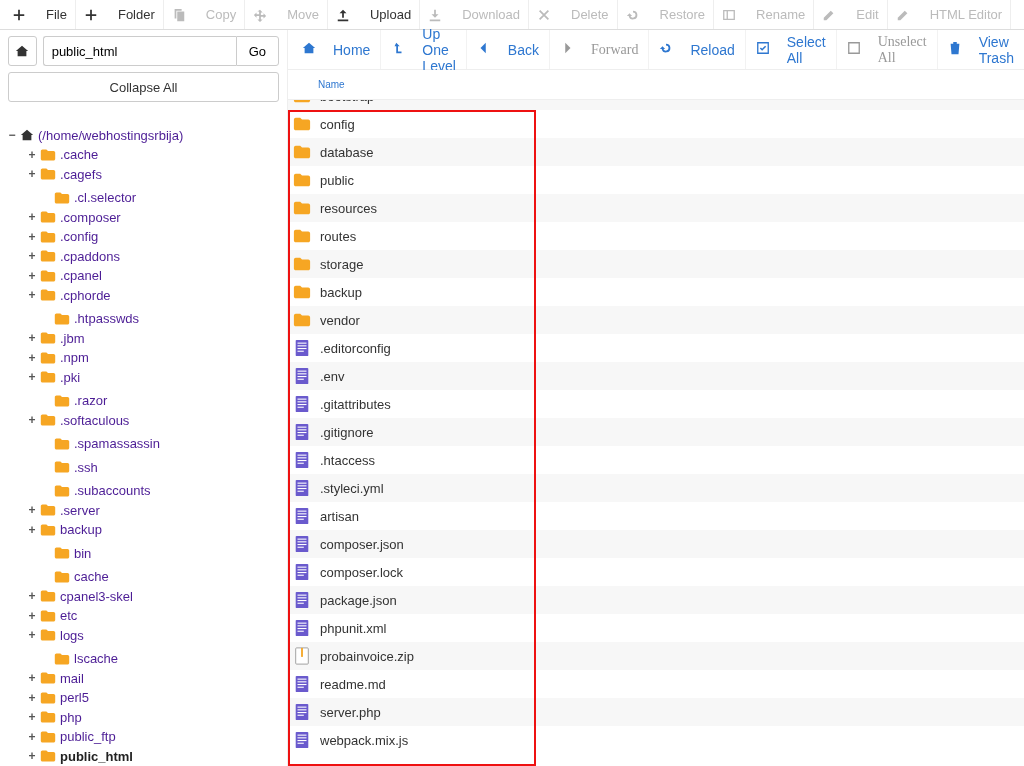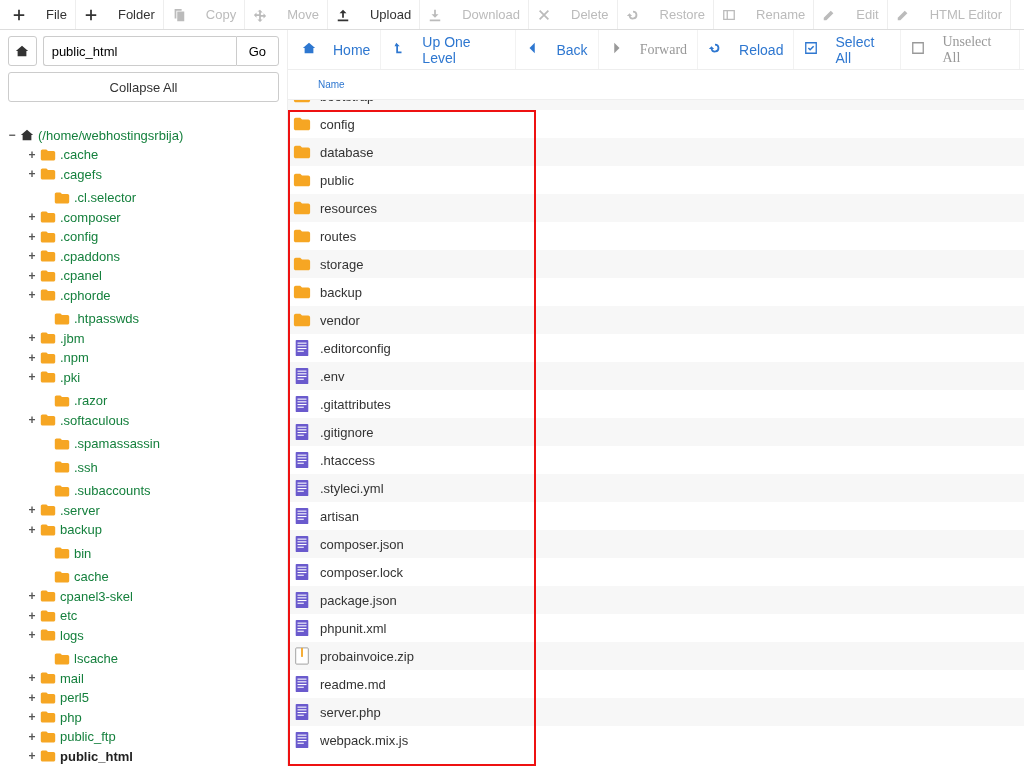--- a/index.html
+++ b/index.html
@@ -25,21 +25,21 @@
 
 .main { display: flex; height: calc(766px - 30px); }
 .sidebar { width: 288px; min-width: 288px; background: #fff; display: flex; flex-direction: column; border-right: 1px solid #eee; }
 .tree-wrap { flex: 1; overflow: auto; padding: 6px 4px; }
 .tree { list-style: none; }
 .tree li { padding: 2px 0 2px 0; white-space: nowrap; }
 .row { display: inline-flex; align-items: center; gap: 2px; }
 .caret { width: 12px; text-align: center; color: #555; font-weight: bold; font-size: 12px; display: inline-block; cursor: pointer; }
 .fold-ic { width: 16px; height: 14px; display: inline-block; vertical-align: middle; }
 .fold-ic svg { width: 16px; height: 14px; }
-.lbl { padding-left: 2px; color: #15803d; }
+.lbl { padding-left: 2px; color: #4c1d95; }
 .lbl.bold { font-weight: 700; color: #222; }
 .home-ic { width: 14px; height: 14px; display:inline-block; }
 .home-ic svg { fill:#333; }
 
 .content { flex: 1; display: flex; flex-direction: column; position: relative; }
 .actionbar { height: 40px; display: flex; align-items: center; border-bottom: 1px solid #eee; background:#fff; padding: 0 4px; }
 .ab-btn { display: inline-flex; align-items: center; gap: 17px; padding: 6px 10px; font-size: 14px; cursor: pointer; border-right: 1px solid #f2f2f2; height: 100%; color: #2e77d0; }
 .ab-btn.mute { color: #999; font-family: Liberation Serif, serif; }
 .ab-btn .ic svg { fill: currentColor; }
 
@@ -452,20 +452,26 @@
               <path d="M5 8l2 2 4-4" fill="none" stroke="currentColor" stroke-width="1.8"></path>
             </svg></span>
           <span>Select All</span>
         </span>
       <span class="ab-btn mute">
           <span class="ic"><svg viewBox="0 0 16 16" width="14" height="14">
               <path d="M2 2h12v12H2z" fill="none" stroke="currentColor" stroke-width="1.5"></path>
             </svg></span>
           <span>Unselect All</span>
         </span>
+      <span class="ab-btn">
+          <span class="ic"><svg viewBox="0 0 16 16" width="14" height="14">
+              <path d="M3 3h10l-1 12H4zM6 1h4v2H6z"></path>
+            </svg></span>
+          <span>View Trash</span>
+        </span>
     </div>
     <div class="list-head">
         <span>Name</span>
       </div>
     <div class="file-list" id="file-list">
 
       <div class="file-row cut-top">
           <span class="fic">
             <svg viewBox="0 0 20 16">
               <path fill="#f6a623" d="M1 3c0-1 1-2 2-2h5l2 2h7c1 0 2 1 2 2v8c0 1-1 2-2 2H3c-1 0-2-1-2-2z"></path>

